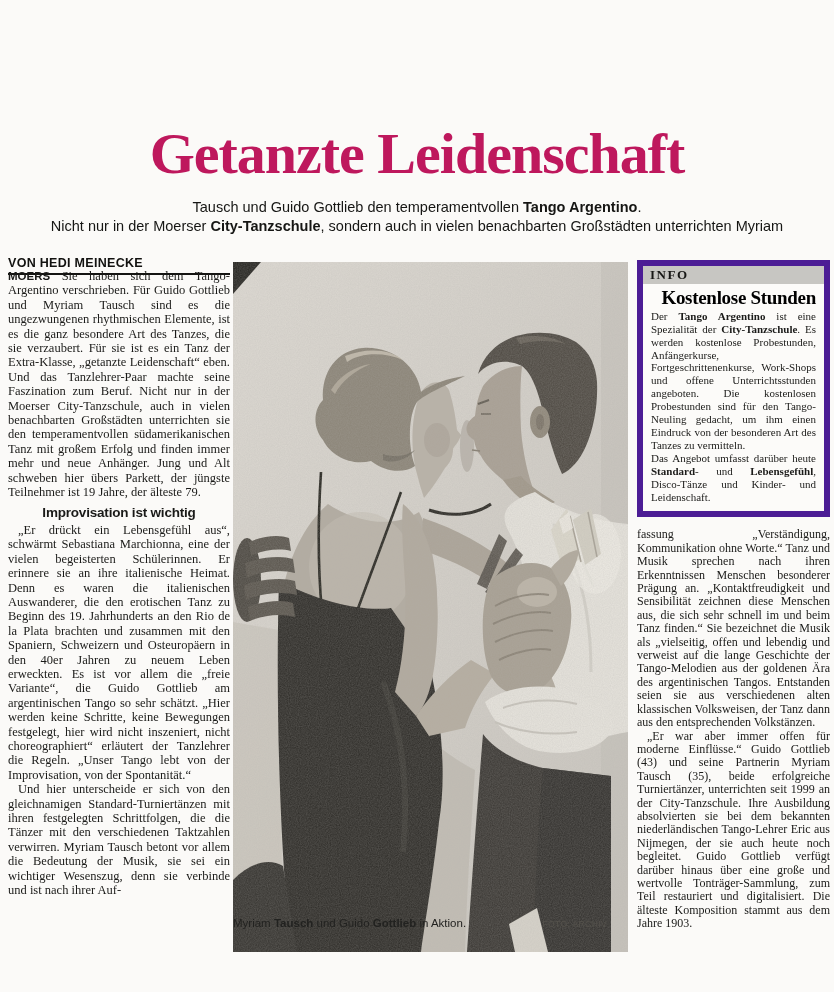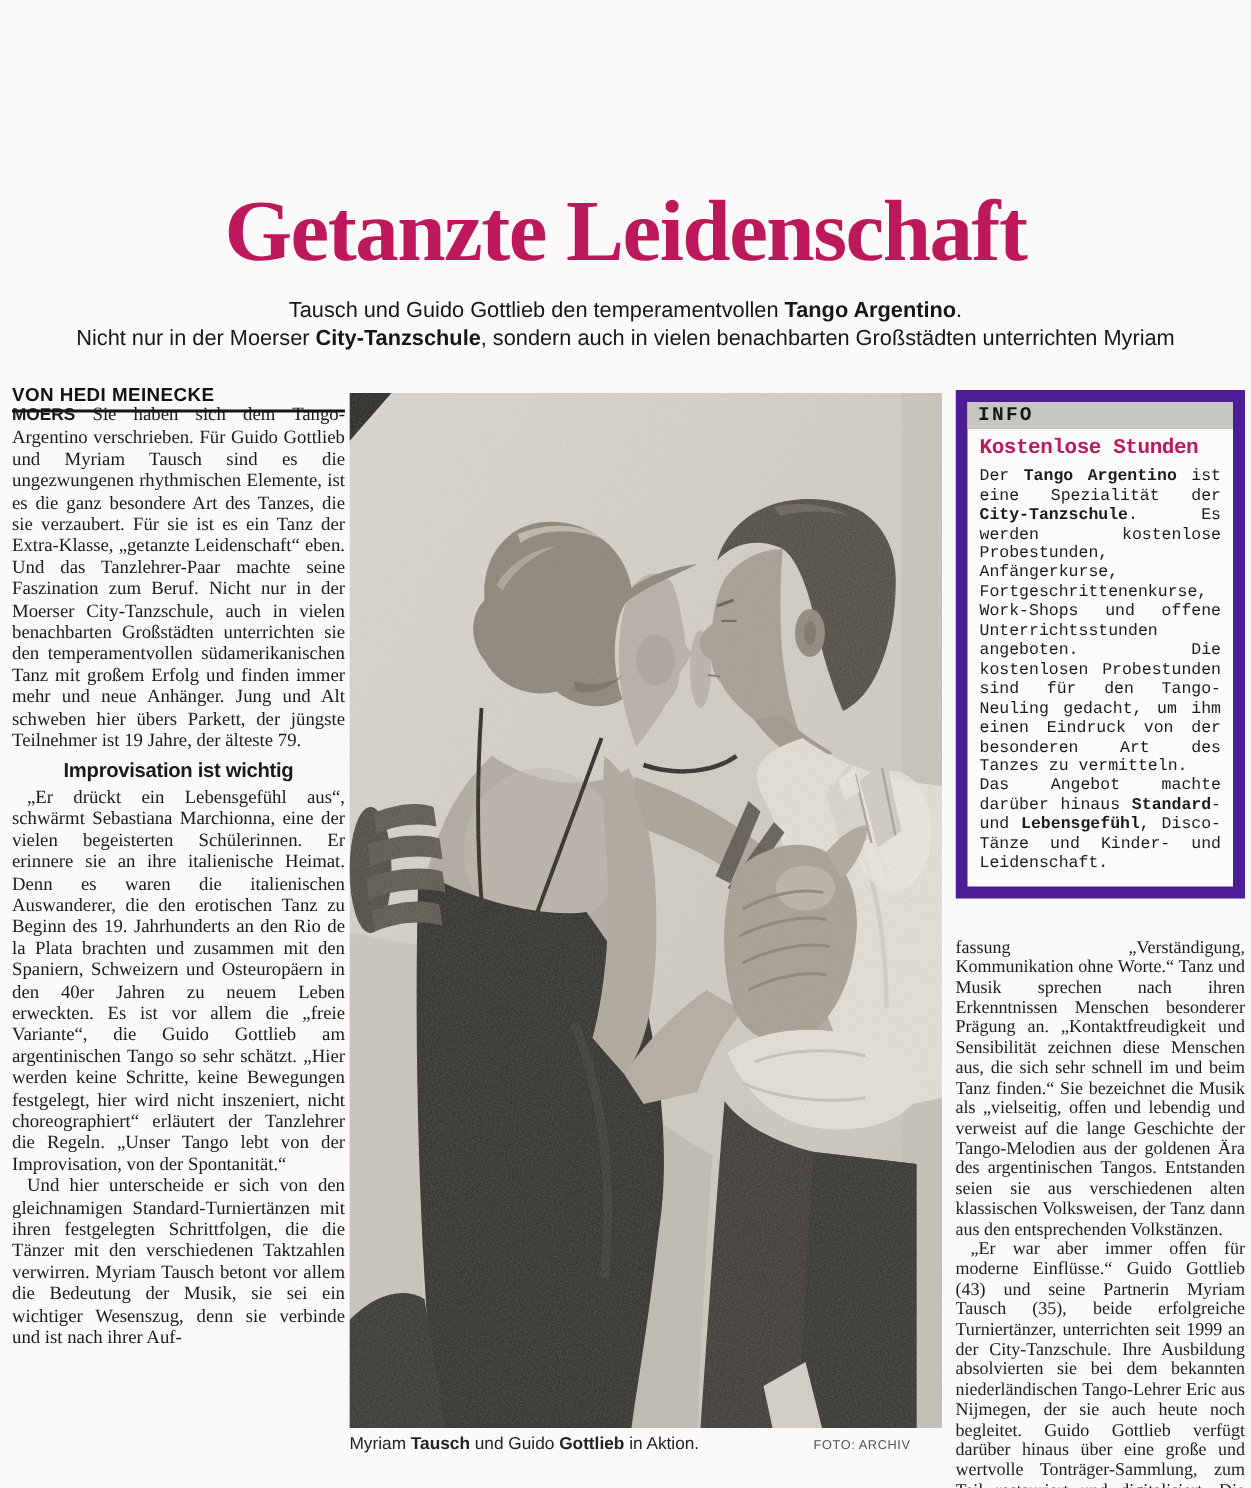--- a/index.html
+++ b/index.html
@@ -36,40 +36,40 @@
   .col-left p,.col-right p{margin:0;}
   .indent{text-indent:10px;}
   .lead-in{font-family:"Liberation Sans",sans-serif;font-weight:700;font-size:11.5px;}
   .col-heading{
     font-family:"Liberation Sans",sans-serif;font-weight:700;font-size:13.5px;
     margin:6px 0 3px;text-align:center;letter-spacing:-.2px;
   }
   .photo-wrap{position:absolute;top:262px;left:233px;width:395px;height:690px;}
   .photo-wrap svg{display:block;}
   .caption-row{
-    position:absolute;top:957px;left:233px;width:374px;
+    position:absolute;top:917px;left:233px;width:374px;
     display:flex;justify-content:space-between;align-items:baseline;
     font-family:"Liberation Sans",sans-serif;font-size:11.5px;color:#222220;
   }
   .caption b{font-weight:700;}
   .credit{font-size:8.5px;color:#55524c;letter-spacing:.4px;}
   .col-right{
     position:absolute;top:260px;left:637px;width:193px;height:732px;overflow:hidden;
     font-size:12px;line-height:13.4px;text-align:justify;
   }
   .info-box{
-    border:8px solid #4c1d95;background:#fcfbf9;margin-bottom:26px;
-    font-family:Liberation Mono, monospace;text-align:left;
+    border:6px solid #4c1d95;background:#fcfbf9;margin-bottom:11px;
+    font-family:Liberation Serif, serif;text-align:left;
   }
   .info-tab{
     background:#c7c6c2;padding:2px 7px 3px;font-weight:700;font-size:13px;
     letter-spacing:1.5px;color:#171715;
   }
   .info-inner{padding:5px 8px 8px;}
-  .info-title{font-weight:700;font-size:14px;margin:2px 0 5px;letter-spacing:-.3px;color:#be185d;}
+  .info-title{font-weight:700;font-size:19px;margin:2px 0 5px;letter-spacing:-.3px;color:#000000;text-align:right;}
   .info-text{font-size:11px;line-height:12.9px;text-align:justify;margin:0;color:#1b1b19;}
   .info-text b{font-weight:700;}
   .rp4{margin-bottom:2px;}
 </style>
 </head>
 <body>
 
 <div class="page">
 
 
@@ -205,20 +205,20 @@
     <div class="caption"><span>Myriam </span><b>Tausch</b><span> und Guido </span><b>Gottlieb</b><span> in Aktion.</span></div>
     <div class="credit">FOTO: ARCHIV</div>
   </div>
 
   <div class="col-right">
     <div class="info-box">
       <div class="info-tab">INFO</div>
       <div class="info-inner">
         <div class="info-title">Kostenlose Stunden</div>
         <p class="info-text"><span>Der </span><b>Tango Argentino</b><span> ist eine Spezialität der </span><b>City-Tanzschule</b><span>. Es werden kostenlose Probestunden, Anfängerkurse, Fortgeschrittenenkurse, Work-Shops und offene Unterrichtsstunden angeboten. Die kostenlosen Probestunden sind für den Tango- Neuling gedacht, um ihm einen Eindruck von der besonderen Art des Tanzes zu vermitteln.</span></p>
-        <p class="info-text"><span>Das Angebot machte darüber hinaus </span><b>Standard</b><span>- und </span><b>Lebensgefühl</b><span>, Disco-Tänze und Kinder- und Leidenschaft.</span></p>
+        <p class="info-text"><span>Das Angebot umfasst darüber heute </span><b>Standard</b><span>- und </span><b>Lebensgefühl</b><span>, Disco-Tänze und Kinder- und Leidenschaft.</span></p>
       </div>
     </div>
     <p class="rp4">fassung „Verständigung, Kommunikation ohne Worte.“ Tanz und Musik sprechen nach ihren Erkenntnissen Menschen besonderer Prägung an. „Kontaktfreudigkeit und Sensibilität zeichnen diese Menschen aus, die sich sehr schnell im und beim Tanz finden.“ Sie bezeichnet die Musik als „vielseitig, offen und lebendig und verweist auf die lange Geschichte der Tango-Melodien aus der goldenen Ära des argentinischen Tangos. Entstanden seien sie aus verschiedenen alten klassischen Volksweisen, der Tanz dann aus den entsprechenden Volkstänzen.</p>
     <p class="indent">„Er war aber immer offen für moderne Einflüsse.“ Guido Gottlieb (43) und seine Partnerin Myriam Tausch (35), beide erfolgreiche Turniertänzer, unterrichten seit 1999 an der City-Tanzschule. Ihre Ausbildung absolvierten sie bei dem bekannten niederländischen Tango-Lehrer Eric aus Nijmegen, der sie auch heute noch begleitet. Guido Gottlieb verfügt darüber hinaus über eine große und wertvolle Tonträger-Sammlung, zum Teil restauriert und digitalisiert. Die älteste Komposition stammt aus dem Jahre 1903.</p>
   </div>
 
 </div>
 
 </body></html>

